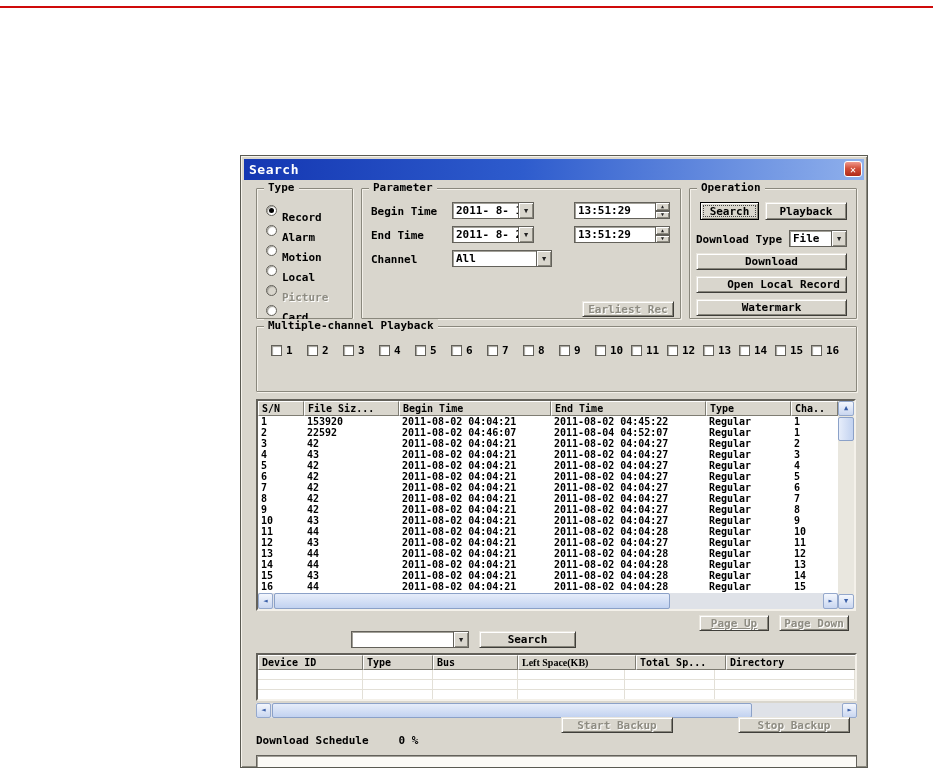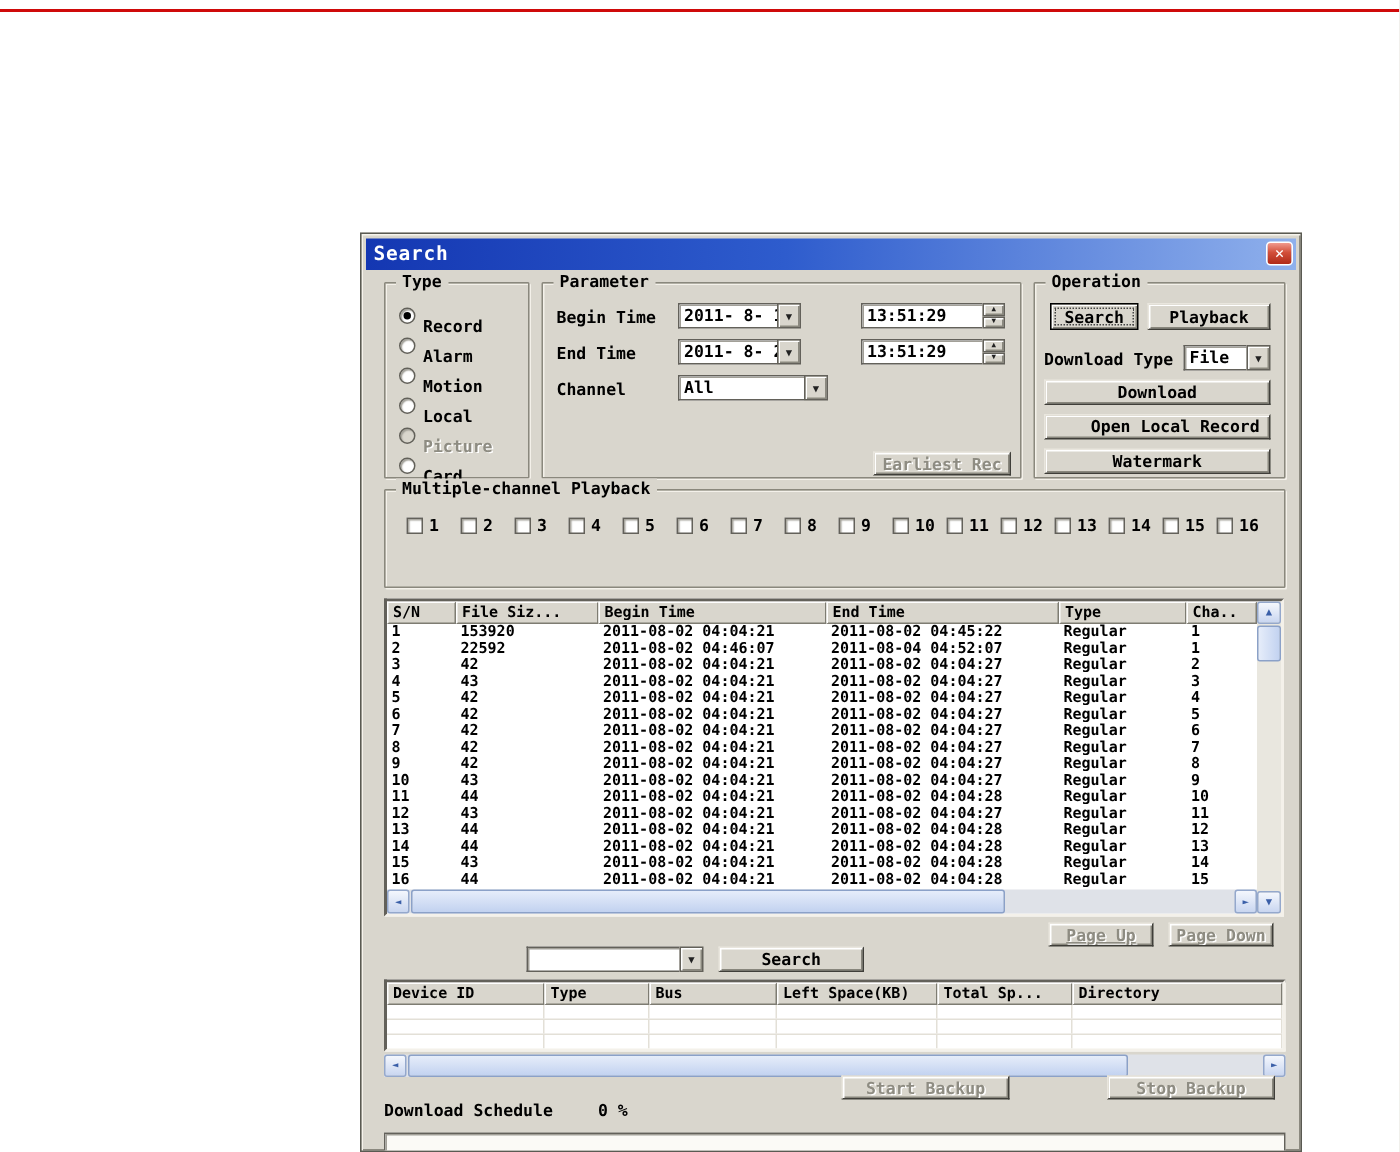--- a/index.html
+++ b/index.html
@@ -544,21 +544,21 @@
     </div>
     <div class="btn" style="left:238px; top:475px; width:97px; height:17px;">
       <span>Search</span>
     </div>
 
     <div class="table-wrap" id="device-table">
       <div id="device-header">
           <div class="th" style="width: 105px;">Device ID</div>
           <div class="th" style="width: 70px;">Type</div>
           <div class="th" style="width: 85px;">Bus</div>
-          <div class="th" style="width: 107px;">Left Space(KB)</div>
+          <div class="th" style="width: 118px; font-family: Liberation Serif, serif;">Left Space(KB)</div>
           <div class="th" style="width: 90px;">Total Sp...</div>
           <div class="th" style="width: 140px;">Directory</div>
         </div>
       <div id="device-body">
           <div class="dtr">
             <span class="dtd" style="width: 105px;"></span>
             <span class="dtd" style="width: 70px;"></span>
             <span class="dtd" style="width: 85px;"></span>
             <span class="dtd" style="width: 107px;"></span>
             <span class="dtd" style="width: 90px;"></span>

